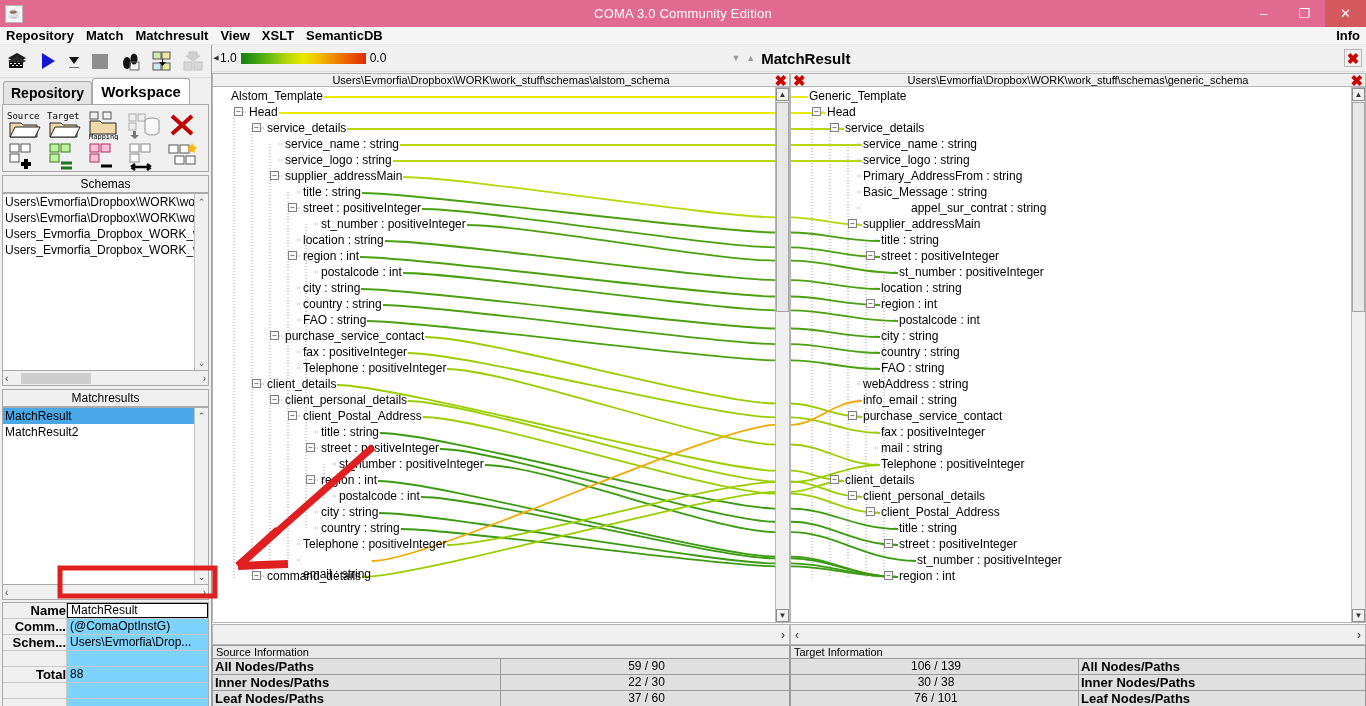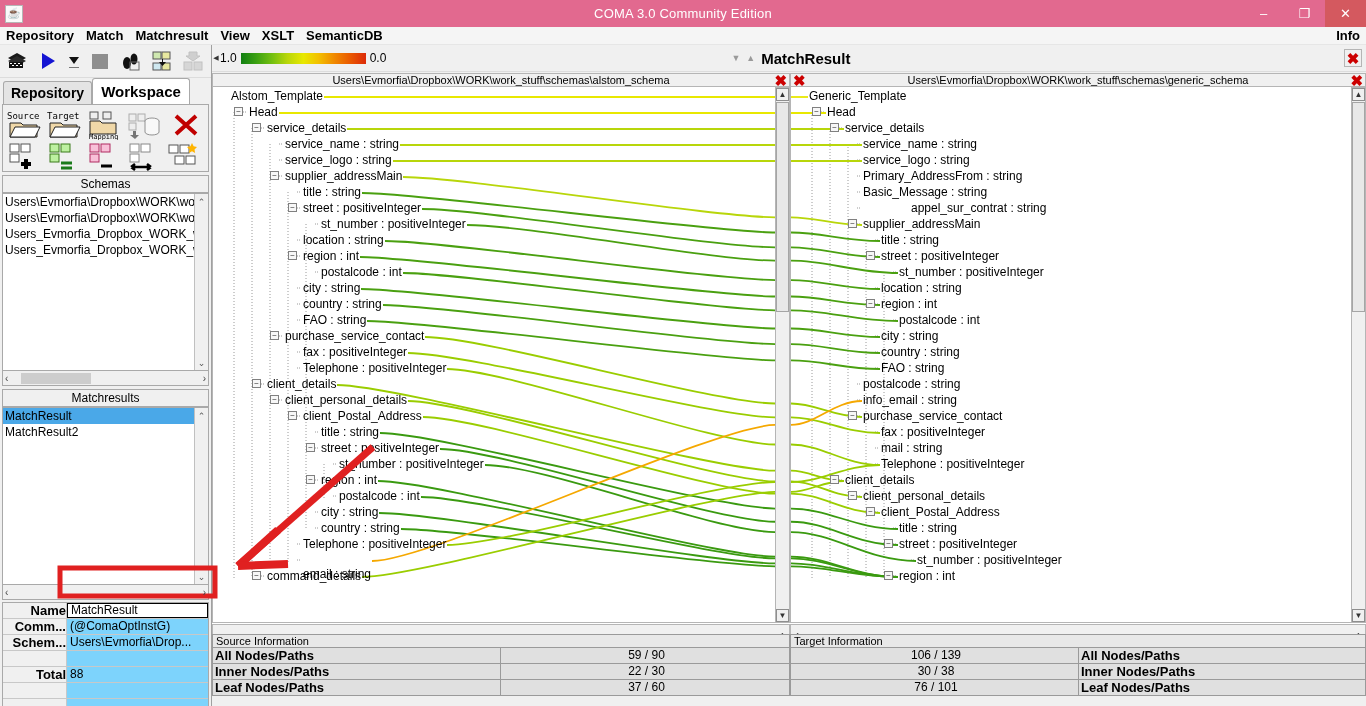--- a/index.html
+++ b/index.html
@@ -56,21 +56,21 @@
   #tabs{ display:flex; align-items:flex-end; height:26px; padding-left:3px;
          background:#f0f0f0;}
   .tab{
     font-size:14px;font-weight:bold;padding:3px 7px 3px 7px;
     border:1px solid #a9a9a9;border-bottom:none;background:#e4e4e4;
     border-radius:3px 3px 0 0;
   }
   .tab.active{ background:#fff; font-size:15px; padding:4px 8px 4px 8px; }
   #wsPanel{
     border:1px solid #a9a9a9;background:#f0f0f0;margin:0 2px;
-    height:68px;padding:3px 4px;text-align:right;
+    height:68px;padding:3px 4px;
   }
   .icrow{ display:flex; gap:6px; align-items:flex-end; height:32px;}
   .wsicon{ width:34px;height:30px;position:relative;}
   .seclabel{
     text-align:center;background:#f0f0f0;border:1px solid #a9a9a9;
     font-size:12px; padding:1px 0; margin:3px 2px 0 2px;
   }
   .listbox{
     margin:0 2px;background:#fff;border:1px solid #a9a9a9;
     position:relative;overflow:hidden;
@@ -138,21 +138,21 @@
      background:#f0f0f0;border:1px solid #b5b5b5;}
   .treeScroll .btn{ position:absolute;left:0;width:13px;height:13px;background:#f0f0f0;
      display:flex;align-items:center;justify-content:center;font-size:8px;color:#333;
      border:1px solid #8e8e8e;}
   .treeScroll .thumb{ position:absolute;left:0;width:13px;background:#e8e8e8;
      border:1px solid #a5a5a5;}
   .paneFoot{ position:absolute;bottom:0;left:0;right:0;height:21px;background:#f0f0f0;
      border:1px solid #b5b5b5;display:flex;align-items:center;justify-content:space-between;
      padding:0 4px;font-size:12px;color:#333;}
   
-  #infos{ position:absolute;bottom:12px;left:0;right:0;height:60px;display:flex;}
+  #infos{ position:absolute;bottom:1px;left:0;right:0;height:60px;display:flex;}
   .infoBox{ position:relative; }
   .infoTitle{ height:14px;font-size:11px;padding-left:3px;background:#e8e8e8;
               border:1px solid #9a9a9a;}
   .irow{ display:flex;height:16px;border-left:1px solid #9a9a9a;
          border-right:1px solid #9a9a9a;border-bottom:1px solid #9a9a9a;background:#e0e0e0;}
   .irow .c1{ flex:1; font-weight:bold;font-size:13px;padding-left:2px;
              border-right:1px solid #9a9a9a; }
   .irow .c2{ flex:1; font-size:12px;padding-left:3px;text-align:center;}
   
   #annot{ position:absolute;left:0;top:0;width:1366px;height:706px;pointer-events:none;}
@@ -650,21 +650,21 @@
               <div class="handle" style="left: 75px; top: 164px;">−</div>
               <div class="node" style="left: 90px; top: 161px;">street : positiveInteger</div>
               <div class="node" style="left: 108px; top: 177px;">st_number : positiveInteger</div>
               <div class="node" style="left: 90px; top: 193px;">location : string</div>
               <div class="handle" style="left: 75px; top: 212px;">−</div>
               <div class="node" style="left: 90px; top: 209px;">region : int</div>
               <div class="node" style="left: 108px; top: 225px;">postalcode : int</div>
               <div class="node" style="left: 90px; top: 241px;">city : string</div>
               <div class="node" style="left: 90px; top: 257px;">country : string</div>
               <div class="node" style="left: 90px; top: 273px;">FAO : string</div>
-              <div class="node" style="left: 72px; top: 289px;">postalcode : string</div>
+              <div class="node" style="left: 72px; top: 289px;">webAddress : string</div>
               <div class="node" style="left: 72px; top: 305px;">info_email : string</div>
               <div class="handle" style="left: 57px; top: 324px;">−</div>
               <div class="node" style="left: 72px; top: 321px;">purchase_service_contact</div>
               <div class="node" style="left: 90px; top: 337px;">fax : positiveInteger</div>
               <div class="node" style="left: 90px; top: 353px;">mail : string</div>
               <div class="node" style="left: 90px; top: 369px;">Telephone : positiveInteger</div>
               <div class="handle" style="left: 39px; top: 388px;">−</div>
               <div class="node" style="left: 54px; top: 385px;">client_details</div>
               <div class="handle" style="left: 57px; top: 404px;">−</div>
               <div class="node" style="left: 72px; top: 401px;">client_personal_details</div>

